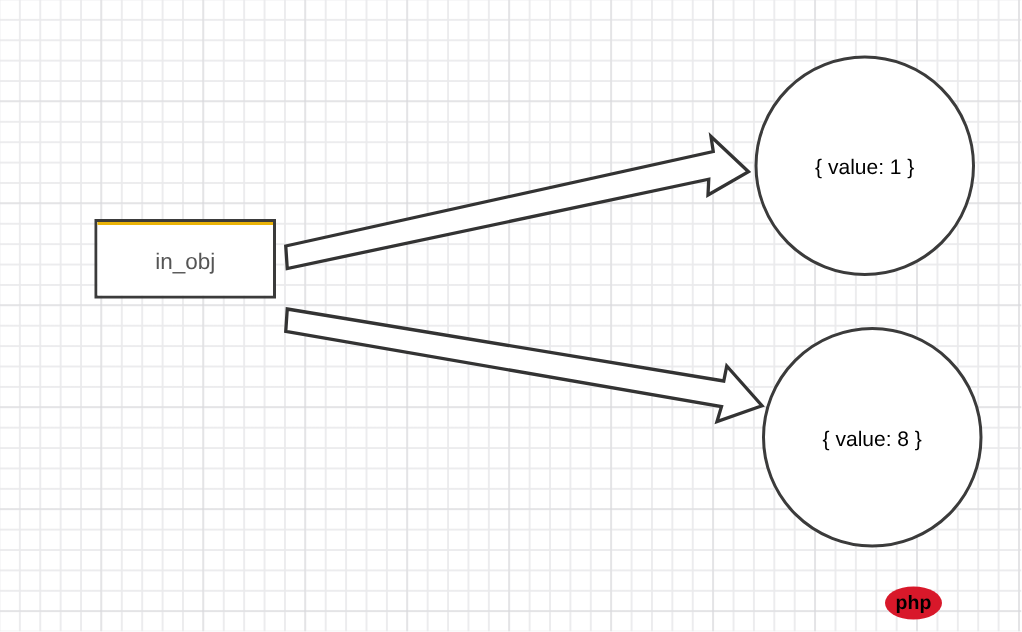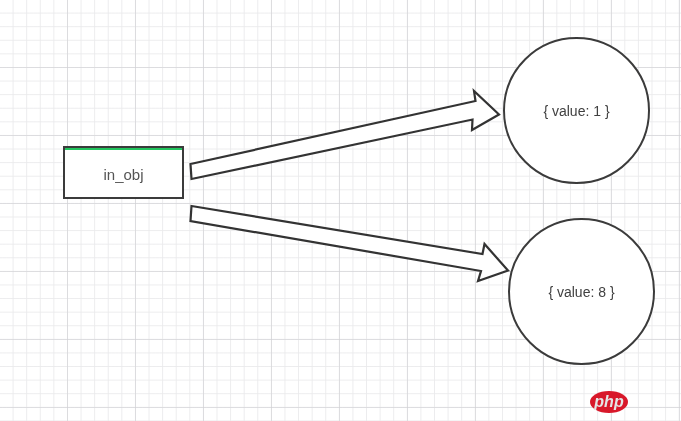--- a/index.html
+++ b/index.html
@@ -53,38 +53,38 @@
     height: 49px;
     line-height: 49px;
     text-align: center;
     font-size: 15px;
     color: #555555;
     background: #ffffff;
     box-sizing: border-box;
   }
 
   .table-row.divider {
-    border-top: 2px solid #22c55e;
+    border-top: 2px solid #eab308;
   }
 
   
   .circle-node {
     position: absolute;
     border: 2px solid #3b3b3b;
     border-radius: 50%;
     background: #ffffff;
     box-sizing: border-box;
     display: flex;
     align-items: center;
     justify-content: center;
   }
 
   .circle-label {
     font-size: 14px;
-    color: #404040;
+    color: #000000;
     white-space: nowrap;
     text-align: right;
   }
 
   #circle-top {
     left: 503px;
     top: 37px;
     width: 147px;
     height: 147px;
   }
@@ -105,24 +105,23 @@
     display: flex;
     align-items: center;
     gap: 4px;
   }
 
   #watermark .php-badge {
     width: 38px;
     height: 22px;
     border-radius: 50%;
     background: #d8182a;
-    color: #e5e5e5;
-    font-size: 16px;
+    color: #000000;
+    font-size: 13px;
     font-weight: bold;
-    font-style: italic;
     display: flex;
     align-items: center;
     justify-content: center;
     letter-spacing: 0px;
     line-height: 1;
   }
 
   #watermark .wm-text {
     font-size: 19px;
     font-weight: bold;

